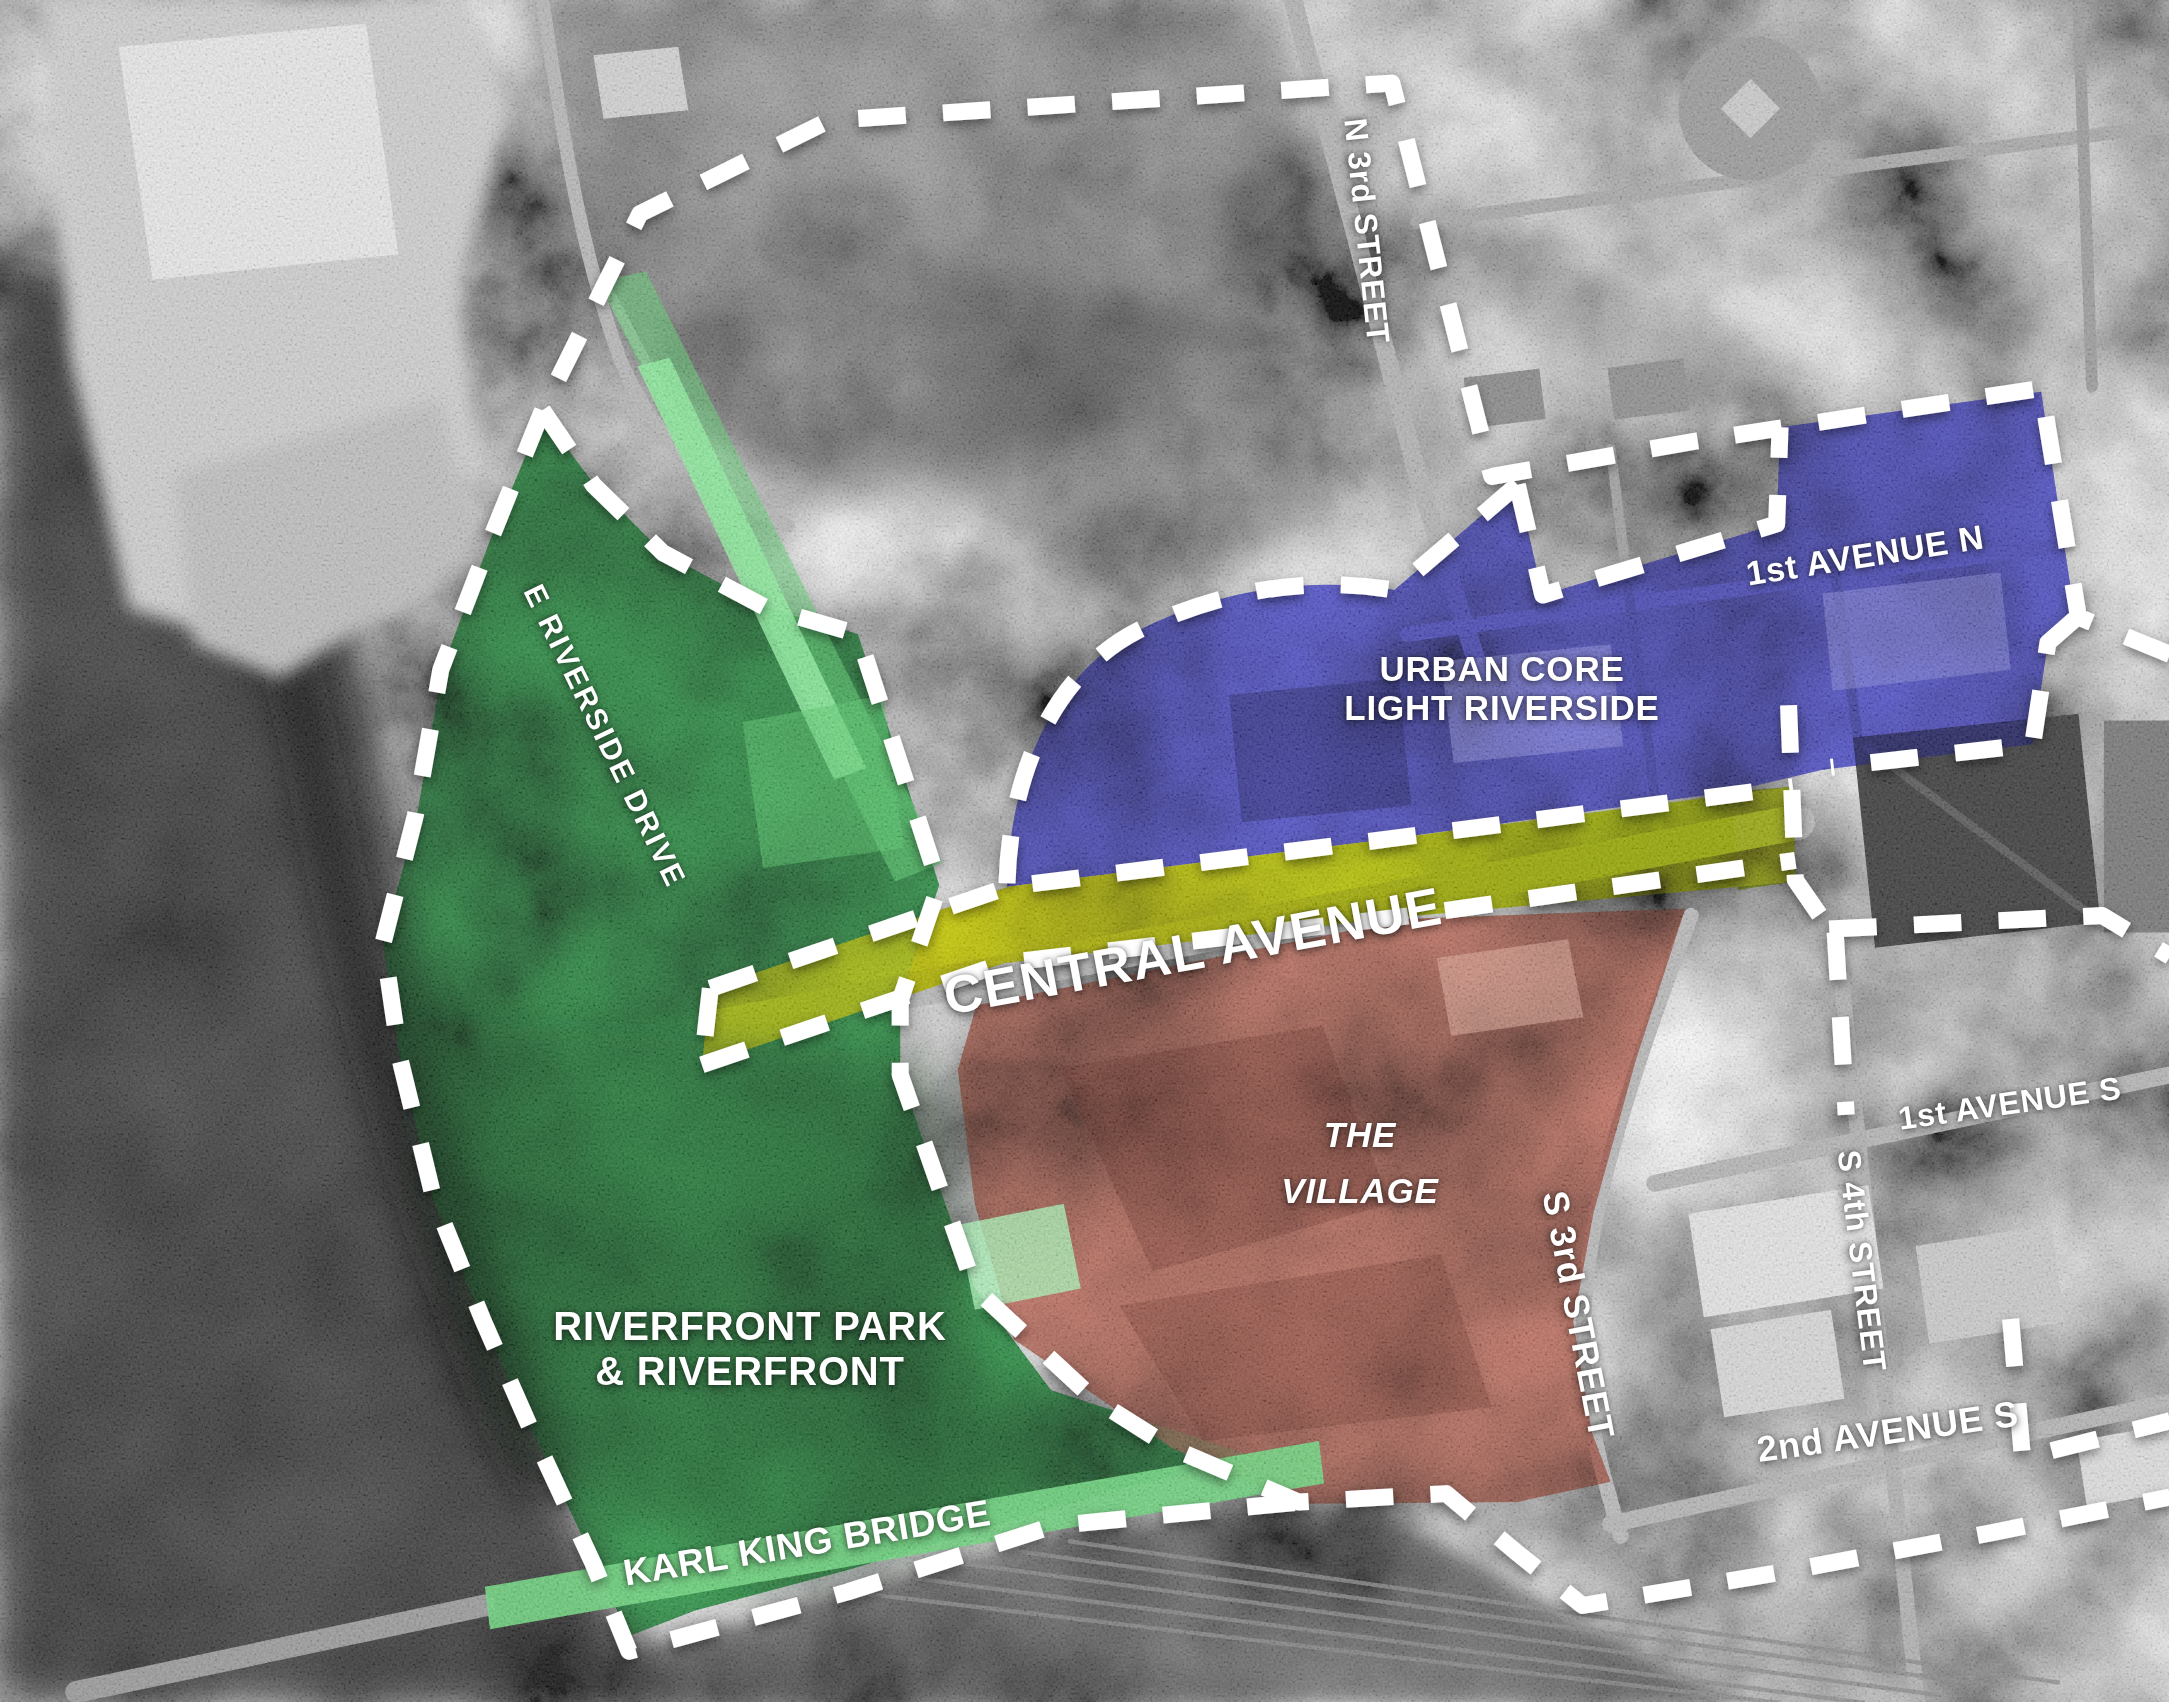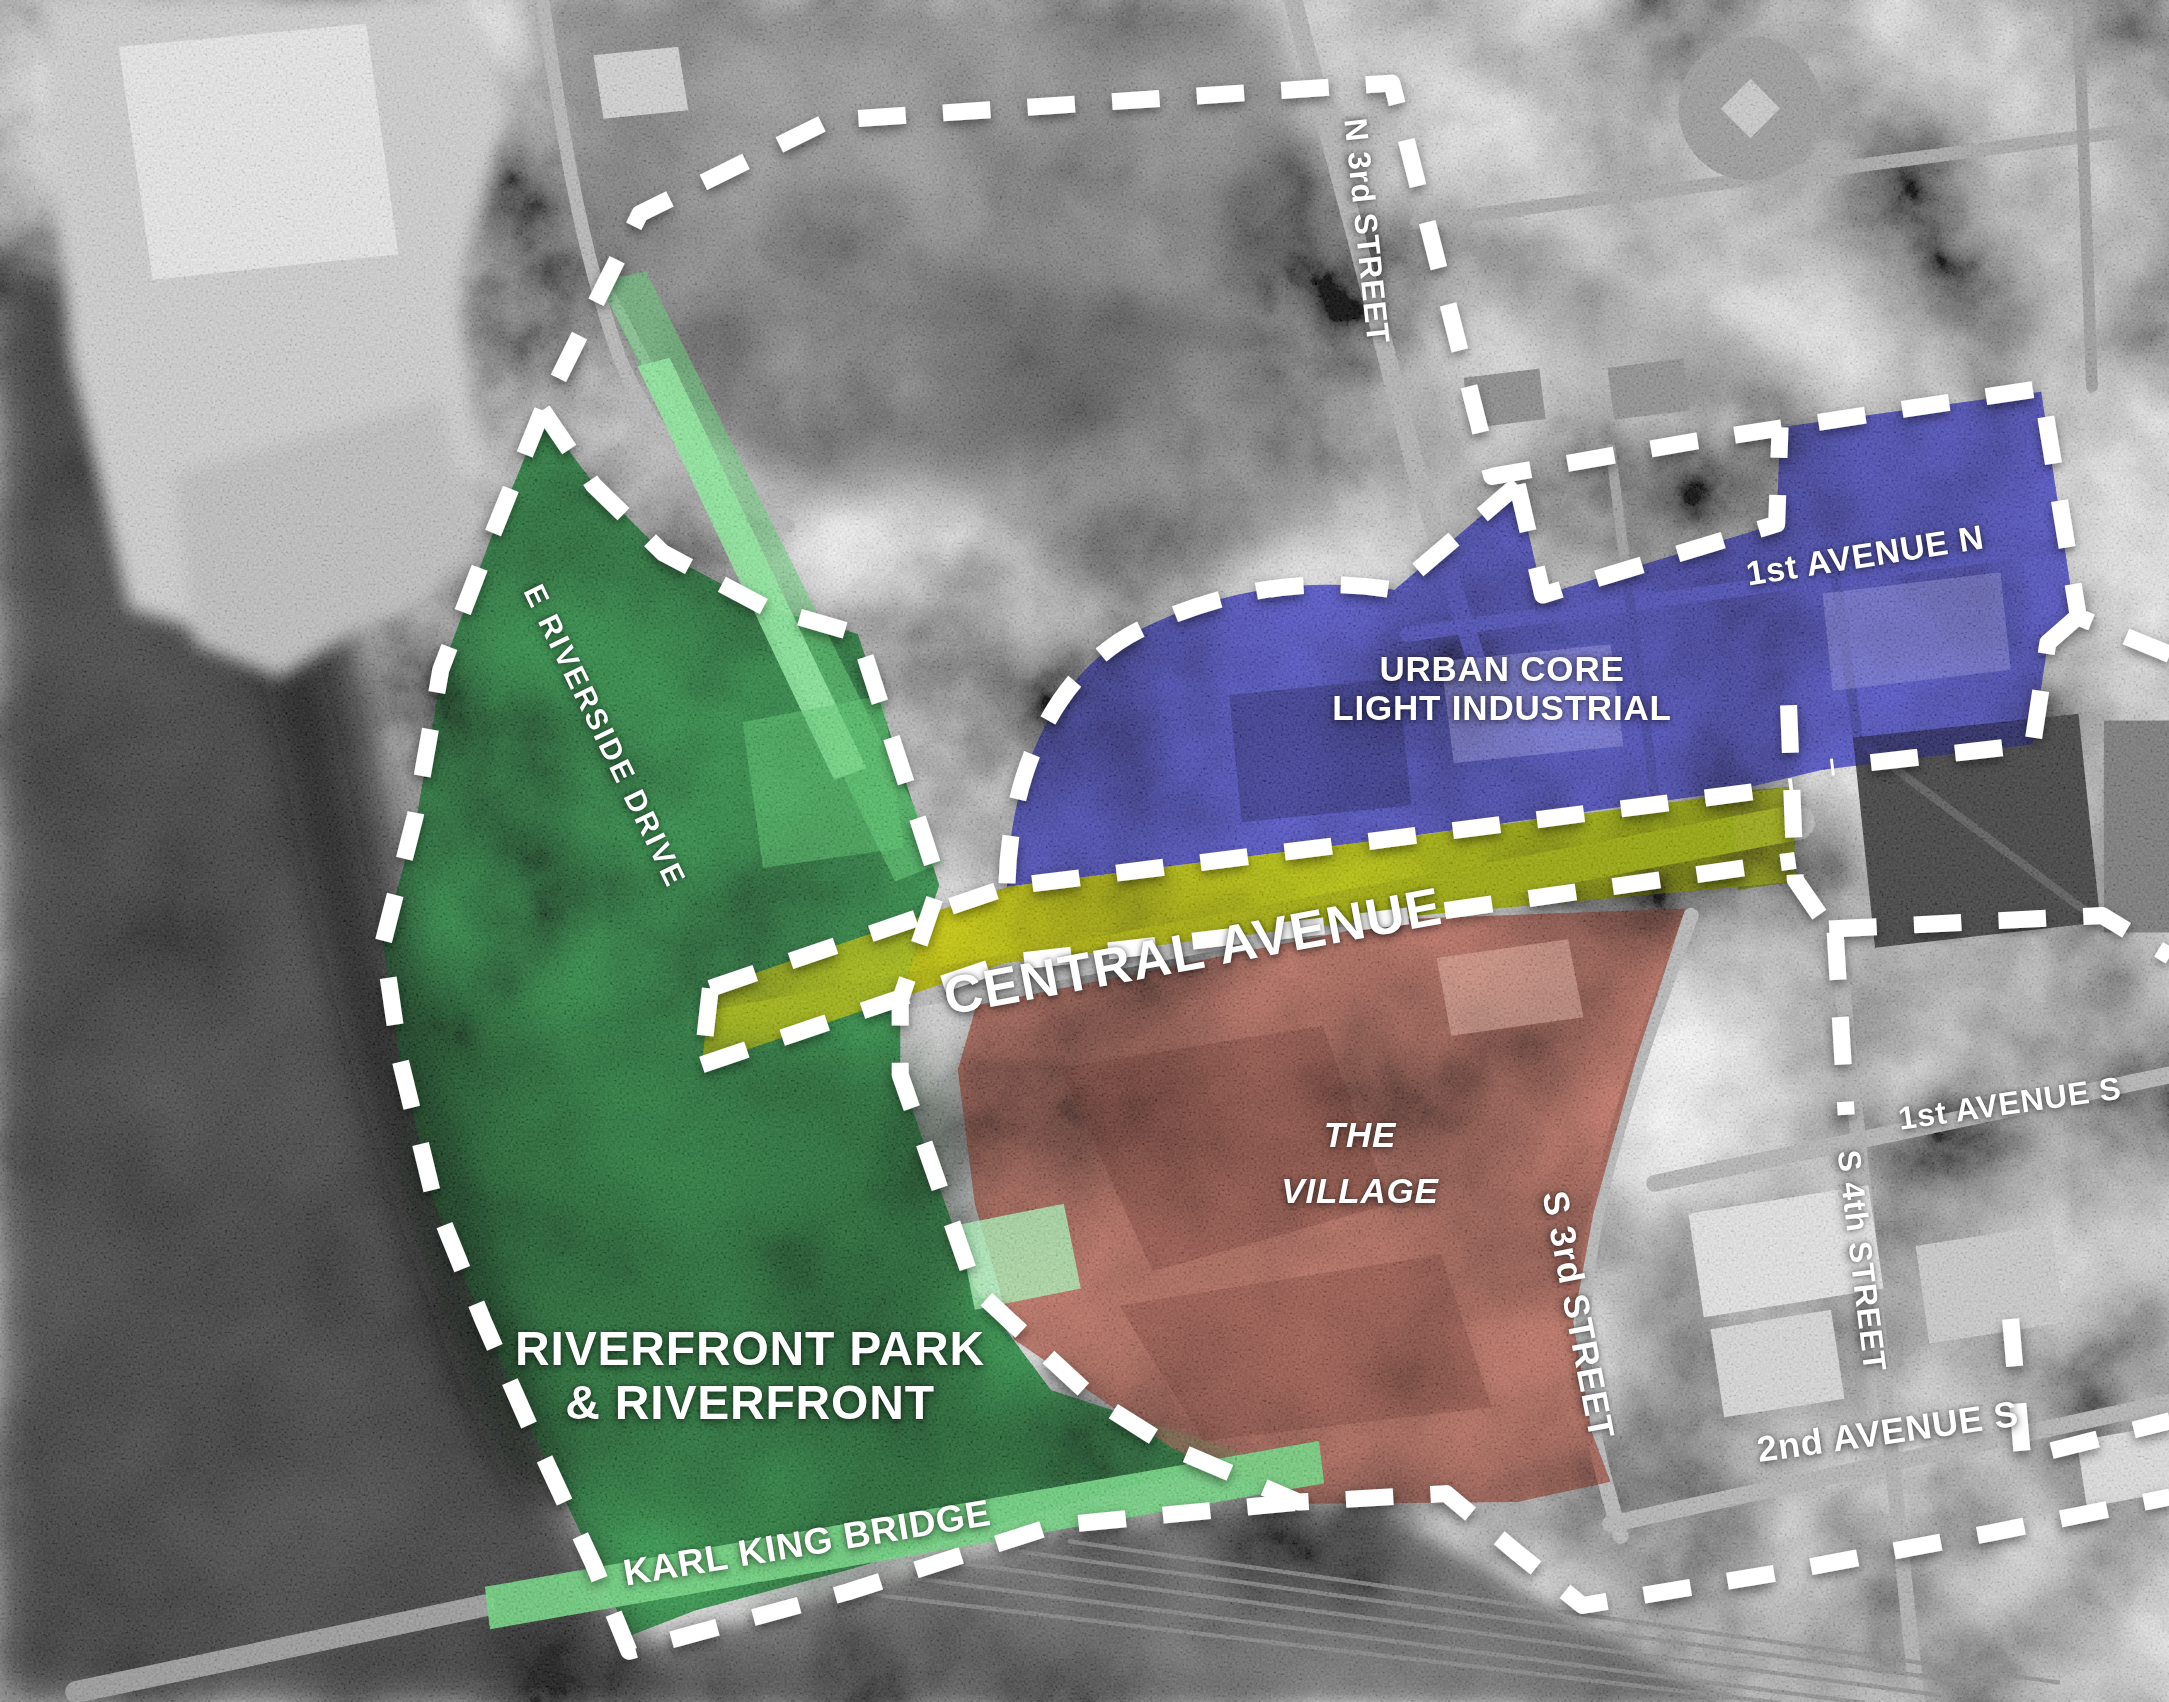--- a/index.html
+++ b/index.html
@@ -151,33 +151,33 @@
     <path d="M 838,1166 L 828,1256"></path>
   </g>
 </svg>
 
   <div class="lbl street" style="left:1366px;top:231px;transform:translate(-50%,-50%) rotate(84deg);">N 3rd STREET</div>
 
   <div class="lbl street" style="left:1865px;top:555px;transform:translate(-50%,-50%) rotate(-9deg);font-size:34px;">1st AVENUE N</div>
 
   <div class="lbl zonetitle center" style="left:1502px;top:688px;">
     <div>URBAN CORE</div>
-    <div>LIGHT INDUSTRIAL</div>
+    <div>LIGHT RIVERSIDE</div>
   </div>
 
   <div class="lbl" style="left:1193px;top:951px;transform:translate(-50%,-50%) rotate(-10.5deg);font-size:53px;letter-spacing:1.7px;">CENTRAL AVENUE</div>
 
   <div class="lbl" style="left:605px;top:736px;transform:translate(-50%,-50%) rotate(64deg);font-size:30px;letter-spacing:2.5px;">E RIVERSIDE DRIVE</div>
 
   <div class="lbl zonetitle center" style="left:1360px;top:1163px;line-height:1.6;font-style:italic;">
     <div>THE</div>
     <div>VILLAGE</div>
   </div>
 
-  <div class="lbl center" style="left:750px;top:1349px;font-size:48px;margin-top:27px;">
+  <div class="lbl center" style="left:750px;top:1349px;font-size:40px;">
     <div>RIVERFRONT PARK</div>
     <div>&amp; RIVERFRONT</div>
   </div>
 
   <div class="lbl street" style="left:2010px;top:1104px;transform:translate(-50%,-50%) rotate(-8deg);">1st AVENUE S</div>
 
   <div class="lbl street" style="left:1861px;top:1261px;transform:translate(-50%,-50%) rotate(83deg);">S 4th STREET</div>
 
   <div class="lbl" style="left:1578px;top:1315px;transform:translate(-50%,-50%) rotate(79deg);font-size:36px;">S 3rd STREET</div>
 

